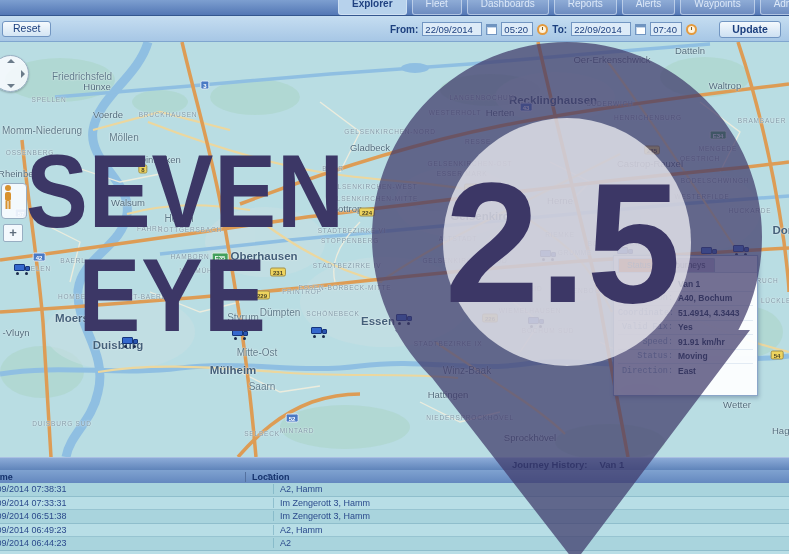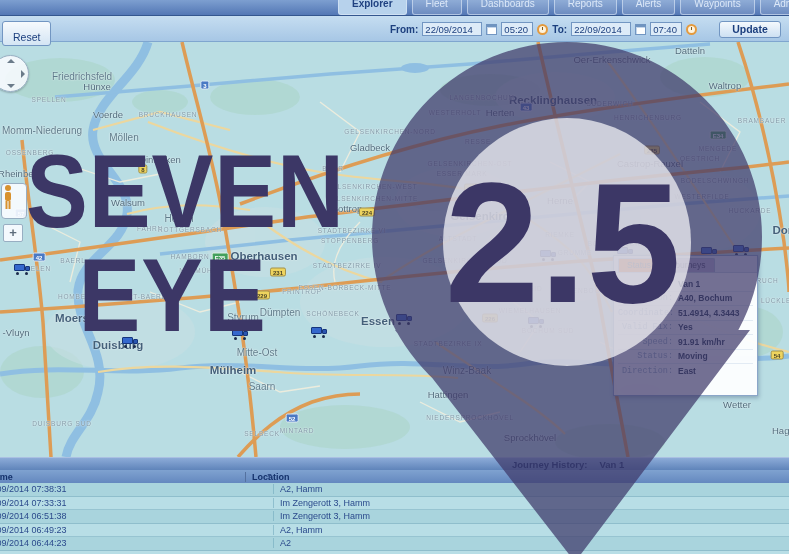--- a/index.html
+++ b/index.html
@@ -11,21 +11,21 @@
     background:linear-gradient(#7d9fd0,#5377b5);border-bottom:1px solid #33568f;}
   #tabs{position:absolute;left:338px;top:-9px;display:flex;gap:5px;}
   .tab{height:24px;padding:0 13px;display:flex;align-items:center;border-radius:3px;
     background:rgba(255,255,255,.14);border:1px solid rgba(222,234,248,.6);
     color:#dce8f8;font-size:10px;white-space:nowrap;}
   .tab.active{background:#b7d2ec;color:#1f4180;font-weight:bold;}
 
   
   #filterbar{position:absolute;left:0;top:16px;width:789px;height:26px;z-index:70;
     background:linear-gradient(#c5ddf1,#a7c7e5);border-bottom:1px solid #7fa6cf;}
-  #resetBtn{position:absolute;left:2px;top:5px;padding:9px 10px 2px;font-size:10.5px;color:#1c3f7e;
+  #resetBtn{position:absolute;left:2px;top:5px;padding:0 10px 2px;font-size:10.5px;color:#1c3f7e;
     background:linear-gradient(#f6fafd,#d4e5f4);border:1px solid #7296c2;border-radius:3px;}
   #filtergrp{position:absolute;left:390px;top:0;height:26px;display:flex;align-items:center;gap:4px;
     font-size:10px;color:#1c3f7e;font-weight:bold;}
   .din,.tin{height:14px;font-size:9.5px;color:#1c3f7e;background:#ddebf8;
     border:1px solid #7296c2;padding:0 2px;}
   .din{width:60px}.tin{width:32px}
   .cal{width:11px;height:11px;display:inline-block;background:#fdfefe;border:1px solid #7296c2;
     border-top:3px solid #6f94c0;box-shadow:inset 1px 1px 0 #c4d6ea;}
   .clk{width:11px;height:11px;display:inline-block;border-radius:50%;background:#fdf3df;
     border:2px solid #e49a3e;position:relative;}

